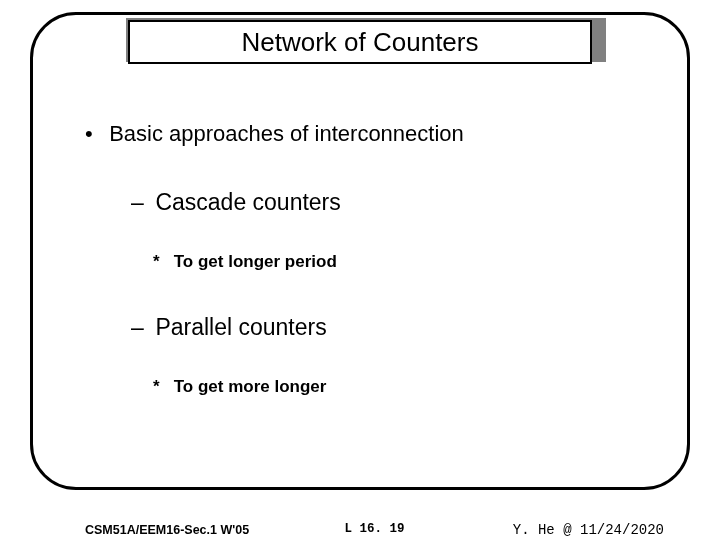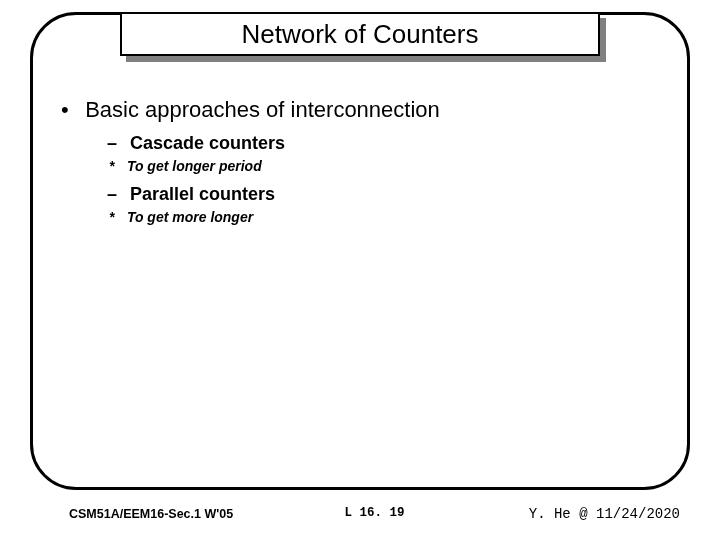--- a/index.html
+++ b/index.html
@@ -1,15 +1,15 @@
 <!DOCTYPE html>
 <html><head>
 <meta charset="utf-8">
 <style>
-  * { box-sizing: border-box; margin: 0; padding: 0; }
+  * { box-sizing: border-box; margin: 0; padding: 8px; }
   html, body { width: 720px; height: 540px; background: #fff; font-family: Arial, Helvetica, sans-serif; }
   .slide {
     position: absolute;
     left: 30px;
     top: 12px;
     width: 660px;
     height: 478px;
     border: 3px solid #000;
     border-radius: 46px;
     background: #fff;
@@ -45,23 +45,23 @@
   }
   .content {
     position: absolute;
     left: 28px;
     top: 82px;
     right: 28px;
     color: #000;
   }
   .lvl1 { font-size: 22px; margin-bottom: 10px; margin-left: 0; }
   .lvl1 .bullet { display:inline-block; width: 18px; }
-  .lvl2 { font-size: 18px; margin: 6px 0 4px 46px; font-weight: bold; }
+  .lvl2 { font-size: 23px; margin: 6px 0 4px 46px; }
   .lvl2 .dash { display:inline-block; width: 18px; }
-  .lvl3 { font-size: 14px; font-weight: bold; margin: 4px 0 10px 48px; font-style: italic; }
+  .lvl3 { font-size: 17px; font-weight: bold; margin: 4px 0 10px 68px; }
   .lvl3 .star { display:inline-block; width: 14px; }
   .footer {
     position: absolute;
     left: 69px;
     right: 40px;
     top: 506px;
     display: flex;
     justify-content: space-between;
     align-items: baseline;
     font-size: 12.5px;

